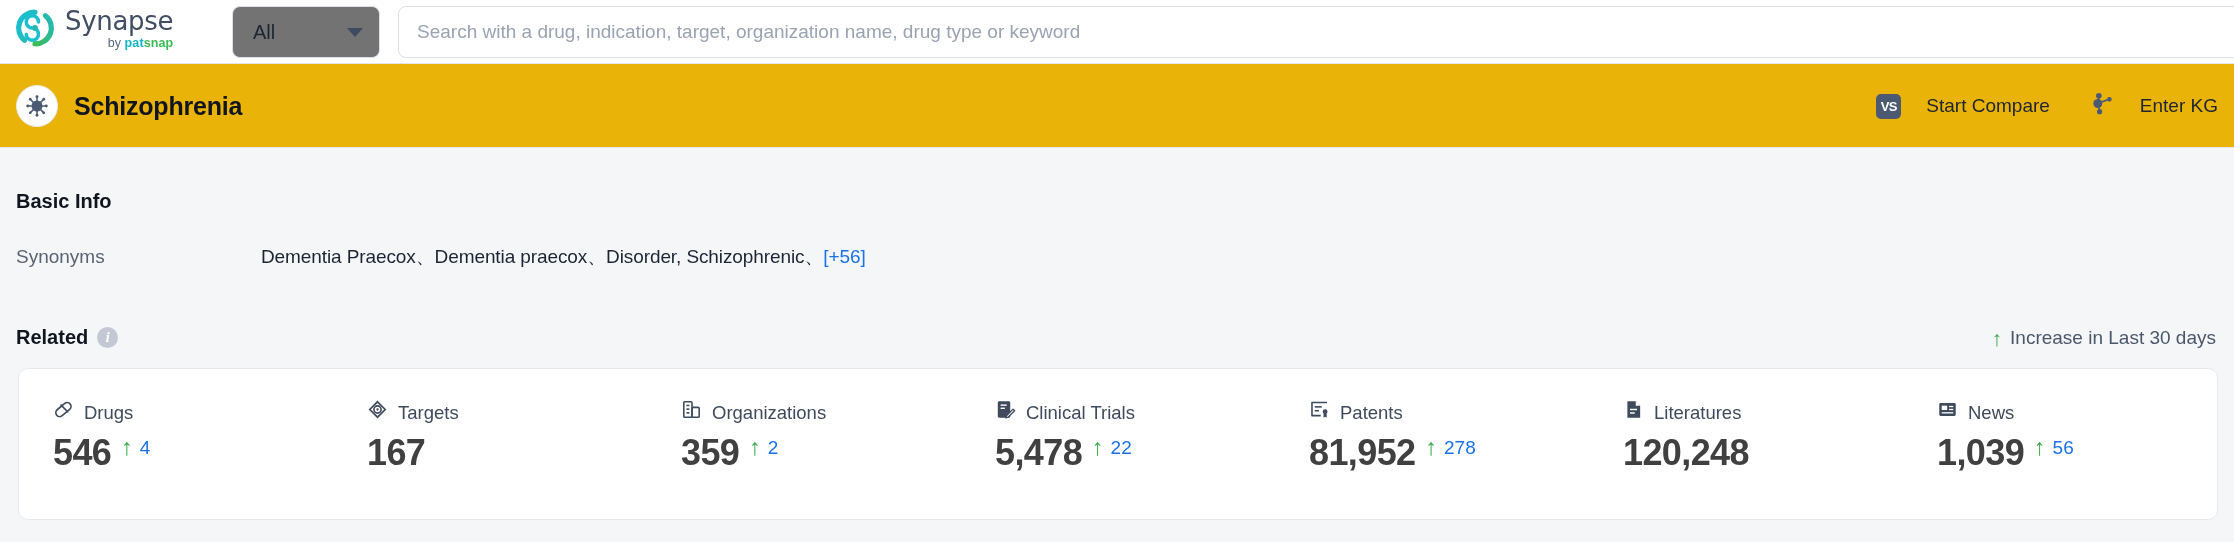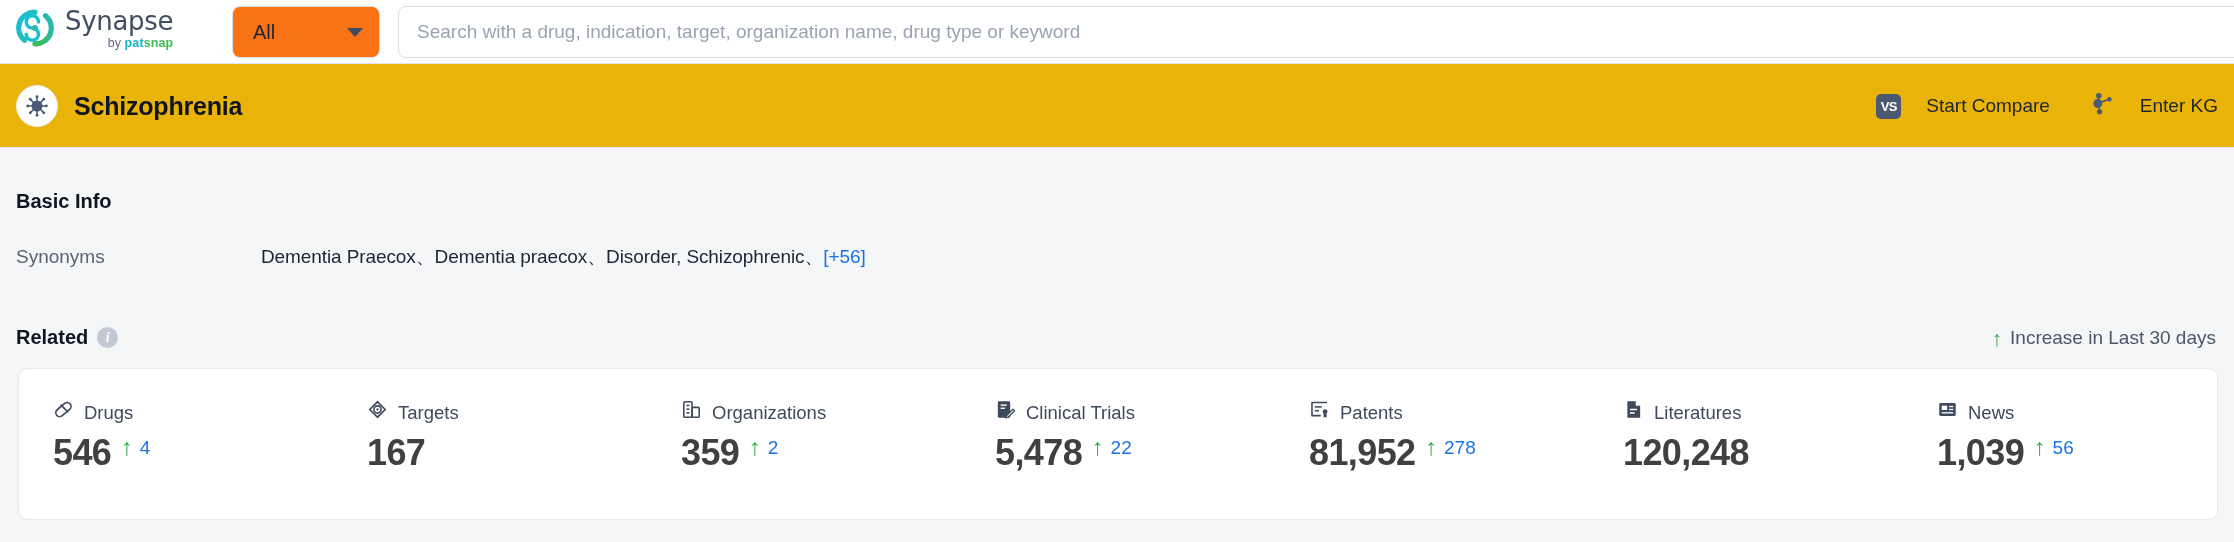--- a/index.html
+++ b/index.html
@@ -31,21 +31,21 @@
   .brand-sub {
     font-size: 12.5px; margin-top: 3px; letter-spacing: 0.1px;
     align-self: flex-end; font-weight: 700;
   }
   .brand-sub .by { color: #5a6b84; font-weight: 400; }
   .brand-sub .pat { color: #12b6c8; }
   .brand-sub .snap { color: #3dbb55; }
 
   .scope-select {
     position: absolute; left: 232px; top: 6px; width: 148px; height: 52px;
-    border: 1px solid #dbdfe6; border-radius: 8px; background: #f97316;
+    border: 1px solid #dbdfe6; border-radius: 8px; background: #737373;
     display: flex; align-items: center; justify-content: space-between;
     padding: 0 16px 0 20px; cursor: pointer;
   }
   .scope-select .lbl { font-size: 20px; color: #1d2433; }
   .caret {
     width: 0; height: 0; border-left: 8px solid transparent;
     border-right: 8px solid transparent; border-top: 9px solid #3d4a60;
   }
   .search-wrap {
     position: absolute; left: 398px; top: 6px; width: 1880px; height: 52px;

